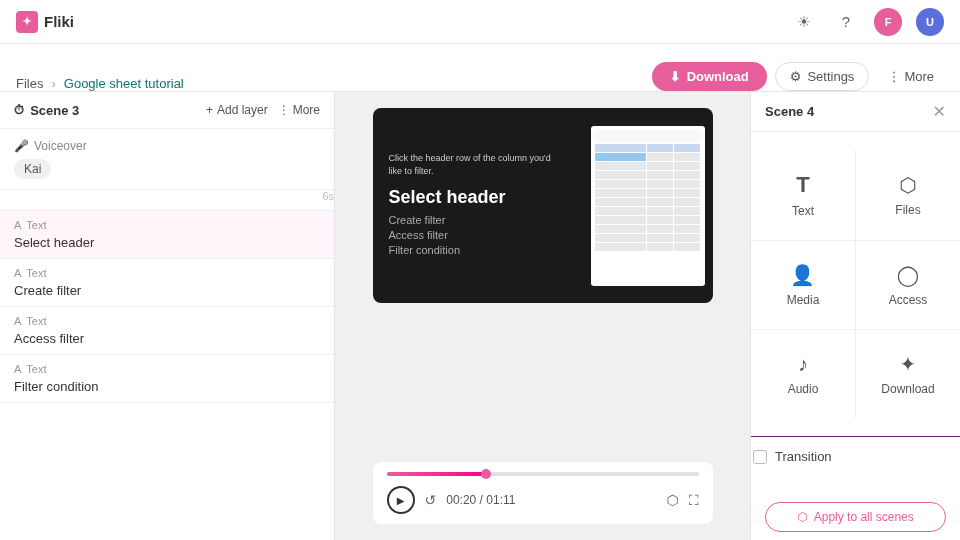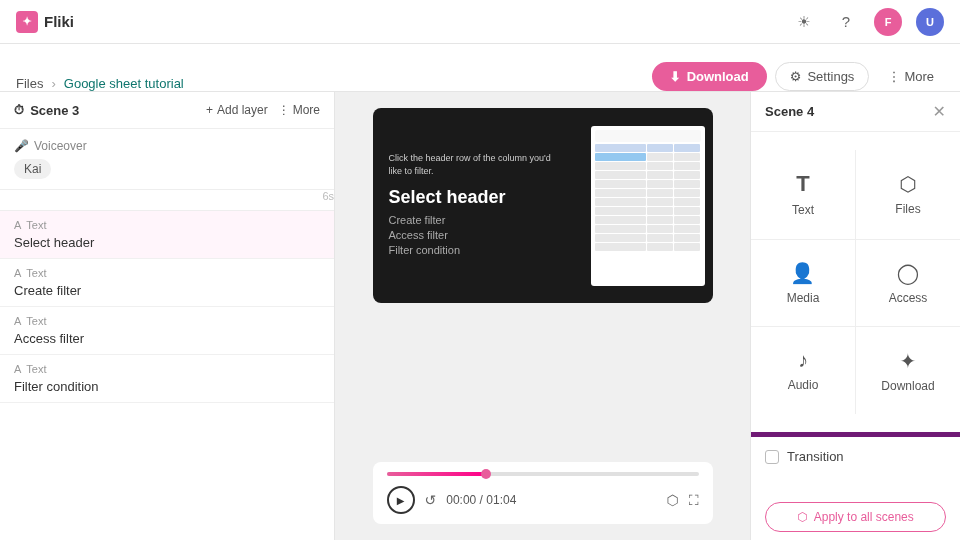--- a/index.html
+++ b/index.html
@@ -103,21 +103,21 @@
     
     .right-panel { width: 210px; background: #fff; border-left: 1px solid #e5e5e5; display: flex; flex-direction: column; gap: 18px; }
     .scene-panel-header { display: flex; align-items: center; justify-content: space-between; padding: 10px 14px; border-bottom: 1px solid #eee; }
     .scene-panel-title { font-size: 13px; font-weight: 600; }
     .close-btn { cursor: pointer; color: #999; background: none; border: none; font-size: 16px; }
     .panel-grid { display: grid; grid-template-columns: 1fr 1fr; gap: 1px; background: #eee; flex: 1; overflow: auto; }
     .panel-item { background: #fff; display: flex; flex-direction: column; align-items: center; justify-content: center; padding: 14px 8px; cursor: pointer; gap: 6px; }
     .panel-item-icon { font-size: 20px; color: #555; }
     .panel-item-label { font-size: 12px; color: #555; }
 
-    .transition-row { padding: 12px 14px; border-top: 5px solid #701a75; display: flex; align-items: center; gap: 8px; }
+    .transition-row { padding: 12px 2px; border-top: 1px solid #701a75; display: flex; align-items: center; gap: 8px; }
     .transition-checkbox { width: 14px; height: 14px; border: 1px solid #bbb; border-radius: 3px; background: #fff; cursor: pointer; }
     .transition-label { font-size: 13px; color: #444; }
 
     .apply-all-btn { margin: 8px 14px; border: 1px solid #e85d9b; background: #fff; color: #e85d9b; border-radius: 20px; padding: 7px 14px; font-size: 12px; cursor: pointer; display: flex; align-items: center; gap: 6px; width: calc(100% - 28px); justify-content: center; }
   </style>
 </head>
 <body>
 
 <div class="top-nav">
   <div class="brand">
@@ -300,23 +300,23 @@
       <div class="progress-bar-container">
         <div class="progress-fill"></div>
         <div class="progress-thumb"></div>
       </div>
       <div class="player-controls">
         <button class="play-btn">
           <span>▶</span>
         </button>
         <button class="replay-btn">↺</button>
         <span class="time-display">
-          <span>00:00</span>
+          <span>00:20</span>
           <span> / </span>
-          <span>01:04</span>
+          <span>01:11</span>
         </span>
         <button class="share-btn">⬡</button>
         <button class="fullscreen-btn">⛶</button>
       </div>
     </div>
   </div>
 
   <div class="right-panel">
     <div class="scene-panel-header">
       <span class="scene-panel-title">Scene 4</span>

